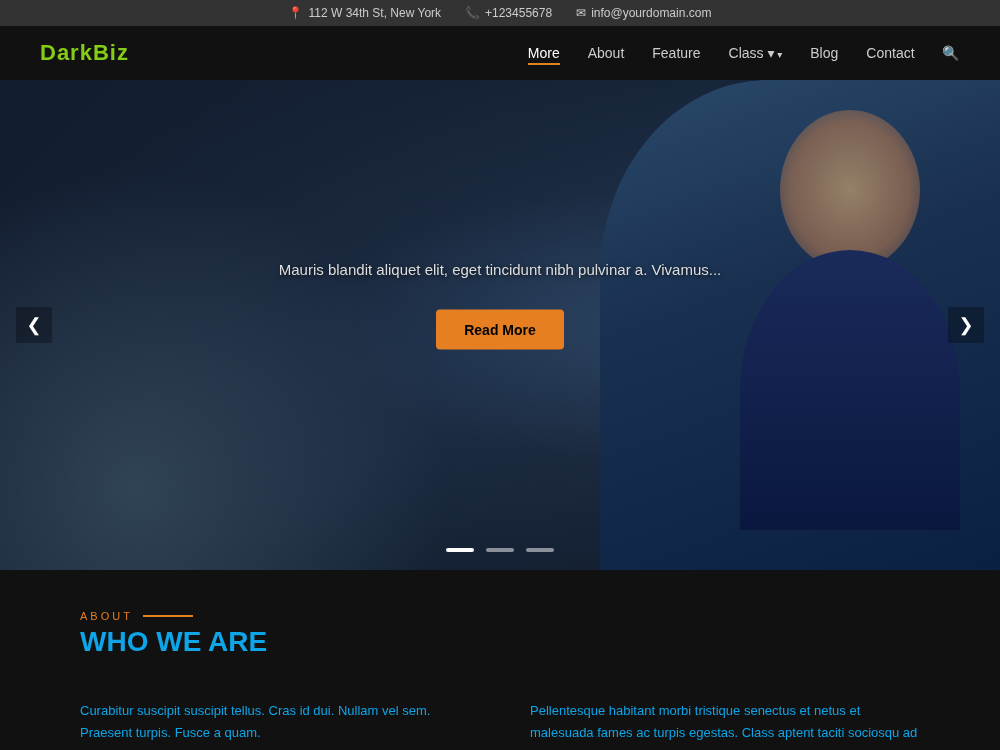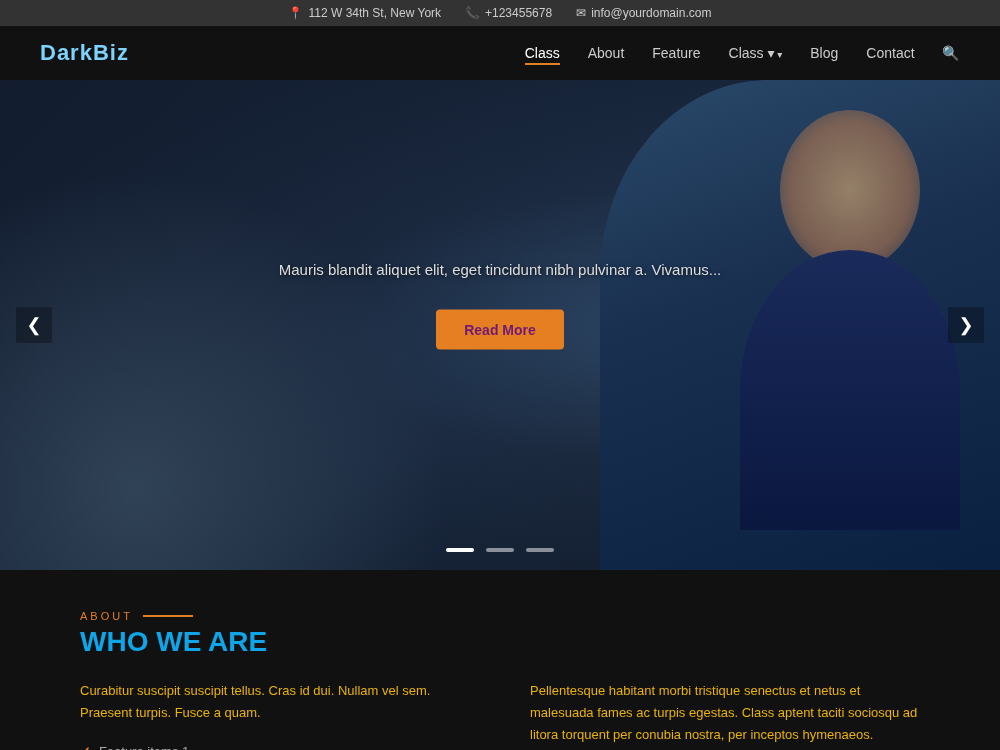--- a/index.html
+++ b/index.html
@@ -22,21 +22,21 @@
     
     .navbar {
       background: #111;
       display: flex;
       align-items: center;
       justify-content: space-between;
       padding: 0 40px;
       height: 54px;
     }
     .navbar-brand {
-      color: #7dd3fc;
+      color: #84cc16;
       font-size: 22px;
       font-weight: bold;
       letter-spacing: 1px;
     }
     .navbar-nav {
       display: flex;
       align-items: center;
       gap: 28px;
       list-style: none;
     }
@@ -106,21 +106,21 @@
       margin-bottom: 16px;
     }
     .hero-subtitle {
       color: #ddd;
       font-size: 15px;
       margin-bottom: 32px;
       text-shadow: 1px 1px 4px rgba(0,0,0,0.7);
     }
     .btn-readmore {
       background: #e67e22;
-      color: #701a75;
+      color: #000000;
       border: none;
       padding: 12px 28px;
       font-size: 14px;
       font-weight: bold;
       border-radius: 4px;
       cursor: pointer;
       text-transform: capitalize;
     }
 
     
@@ -196,24 +196,25 @@
       display: flex;
       gap: 60px;
     }
     .about-col-left {
       flex: 1;
     }
     .about-col-right {
       flex: 1;
     }
     .about-text {
-      color: #eab308;
+      color: #0ea5e9;
       font-size: 13px;
       line-height: 1.7;
       margin-bottom: 16px;
+      margin-top: 20px;
     }
     .feature-list {
       list-style: none;
       margin-top: 8px;
     }
     .feature-list li {
       color: #aaa;
       font-size: 13px;
       padding: 4px 0;
       display: flex;
@@ -241,21 +242,21 @@
   </span>
   <span>
     <span>✉</span>
     <span>info@yourdomain.com</span>
   </span>
 </div>
 
 <nav class="navbar">
   <div class="navbar-brand">DarkBiz</div>
   <ul class="navbar-nav">
-    <li><a href="#" class="active">Class</a></li>
+    <li><a href="#" class="active">More</a></li>
     <li><a href="#">About</a></li>
     <li><a href="#">Feature</a></li>
     <li class="has-dropdown"><a href="#">Class ▾</a></li>
     <li><a href="#">Blog</a></li>
     <li><a href="#">Contact</a></li>
     <li><span class="search-icon">🔍</span></li>
   </ul>
 </nav>
 
 <section class="hero">

